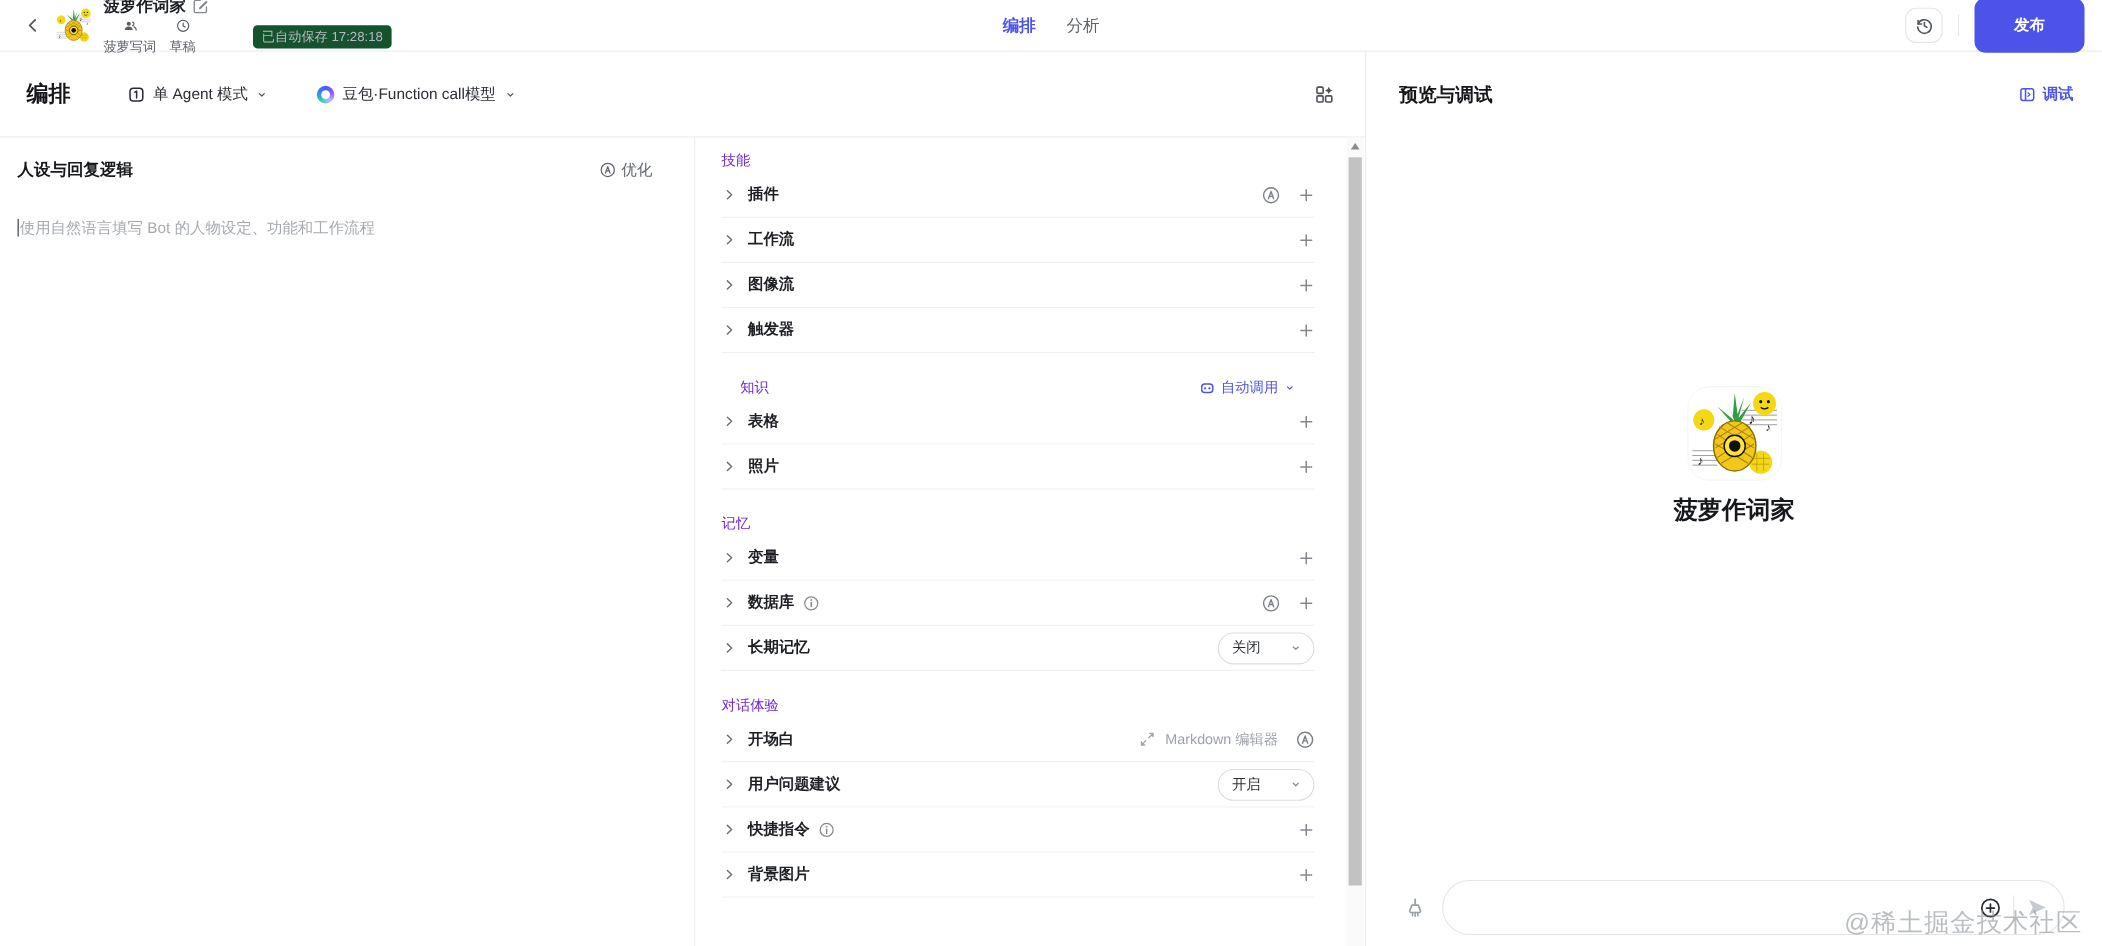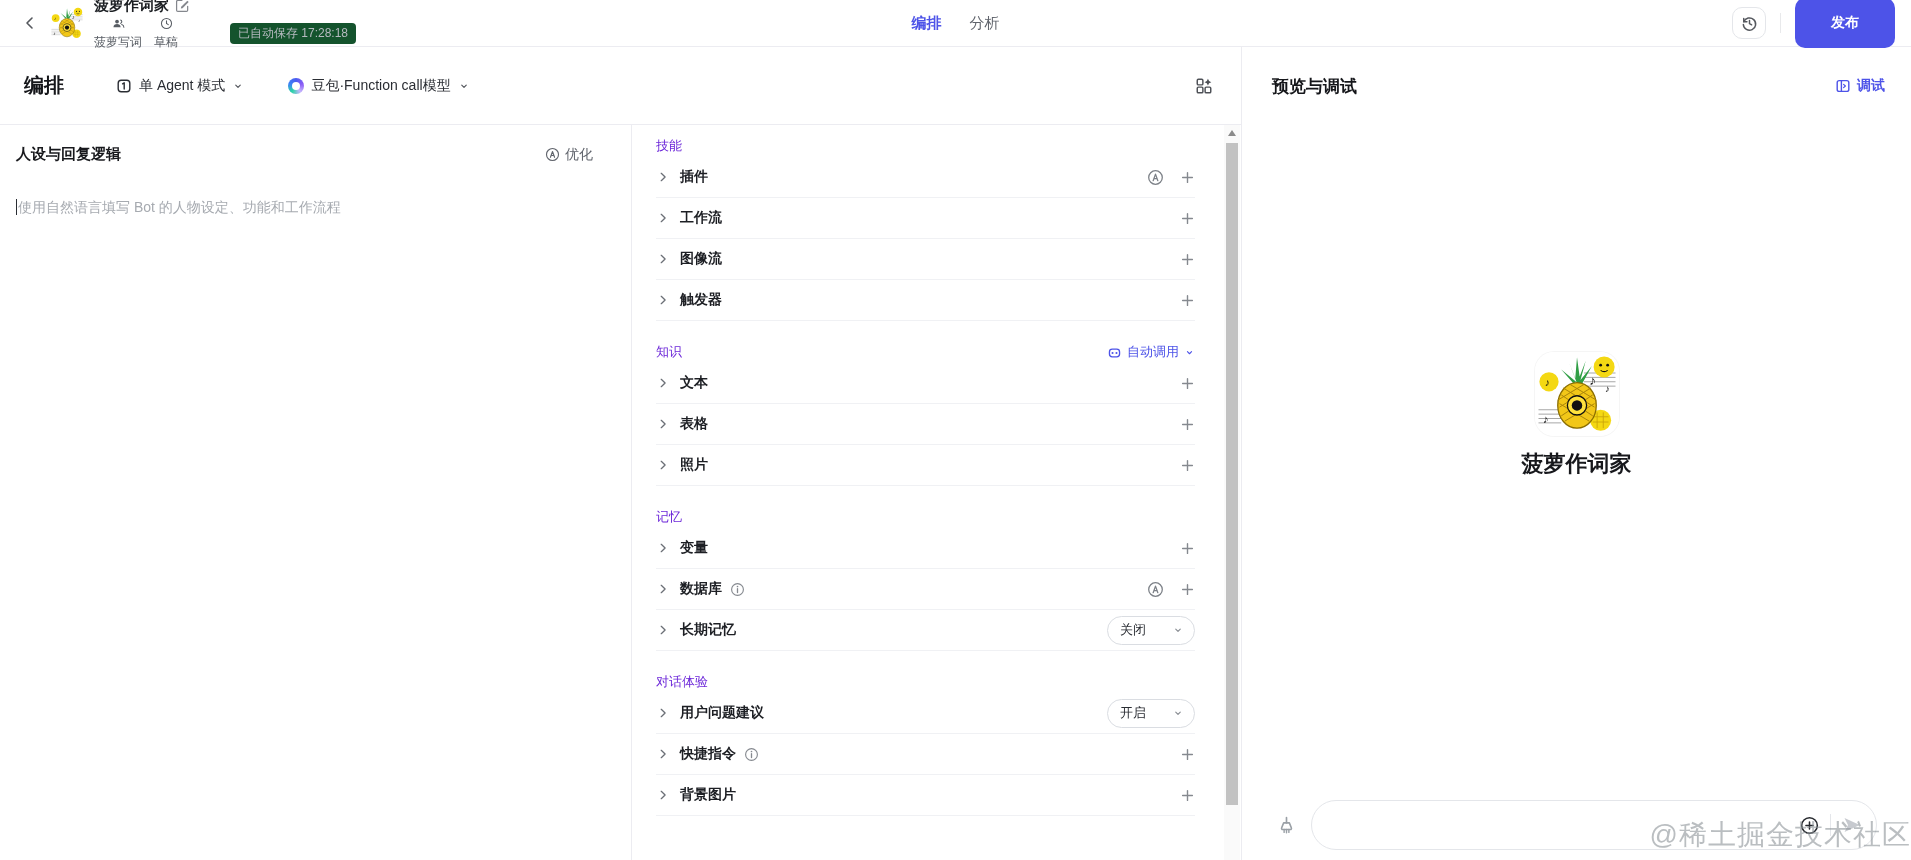--- a/index.html
+++ b/index.html
@@ -68,21 +68,21 @@
                   color:#60646c; font-size:14px; cursor:pointer; font-family:inherit; }
   .persona-editor { margin-top:34px; display:flex; align-items:flex-start; cursor:text; }
   .caret-bar { width:1px; height:16px; background:#2a2d33; margin-right:1px; margin-top:1px; }
   .persona-placeholder { font-size:14px; color:#a6aab0; line-height:18px; }
 
   
   .skills-col { flex:1; position:relative; min-width:0; }
   .skills-scroll { height:100%; overflow:hidden; padding:12px 46px 0 24px; }
   .sec-title { font-size:13px; color:#6d28d9; margin:22px 0 2px; }
   .sec-title:first-child { margin-top:0; }
-  .sec-head { display:flex; align-items:center; margin:22px 0 2px; }
+  .sec-head { display:flex; align-items:center; margin:22px 17px 2px; }
   .sec-head .sec-title { margin:0; }
   .auto-call { margin-left:auto; display:flex; align-items:center; gap:5px; color:#4d53e8;
                font-size:13px; cursor:pointer; }
   .auto-call .mini-caret { color:#4d53e8; }
   .srow { height:41px; display:flex; align-items:center; gap:10px; border-bottom:1px solid #f0f1f4; }
   .srow .chev { color:#6b6f76; flex:none; cursor:pointer; }
   .srow .lbl { font-size:14px; font-weight:bold; color:#1d1f24; }
   .row-right { margin-left:auto; display:flex; align-items:center; gap:16px; }
   .icon-btn { border:none; background:transparent; color:#7c8087; display:flex; align-items:center;
               justify-content:center; cursor:pointer; padding:0; }
@@ -112,21 +112,21 @@
   .chat-row { position:absolute; left:0; right:0; bottom:10px; display:flex; align-items:center;
               padding:0 34px 0 33px; }
   .broom-btn { border:none; background:transparent; color:#9aa0a6; display:flex; cursor:pointer;
                margin-right:13px; padding:2px; }
   .chat-input { position:relative; flex:1; height:50px; border:1px solid #e4e6ea; border-radius:26px;
                 background:#fff; display:flex; align-items:center; justify-content:flex-end;
                 padding:0 14px; gap:11px; }
   .chat-input .attach-btn { color:#26292e; }
   .chat-divider { width:1px; height:22px; background:#e4e6ea; }
   .send-btn { color:#c7cacf; }
-  .watermark { position:absolute; right:0; bottom:6px; font-size:28px; color:rgba(140,146,152,0.6);
+  .watermark { position:absolute; right:18px; bottom:6px; font-size:23px; color:rgba(140,146,152,0.6);
                letter-spacing:1px; pointer-events:none; }
 </style>
 </head>
 <body>
 
 <svg width="0" height="0" style="position:absolute">
   <defs>
     <g id="d-stroke" fill="none" stroke="currentColor" stroke-width="1.4" stroke-linecap="round" stroke-linejoin="round"></g>
   </defs>
   <symbol id="i-back" viewBox="0 0 16 16">
@@ -410,33 +410,20 @@
                 <span>自动调用</span>
                 <svg class="ic mini-caret" width="11" height="11">
                     <use href="#i-caret-down-sm"></use>
                   </svg>
               </span>
             </div>
             <div class="srow">
               <svg class="ic chev" width="14" height="14">
                   <use href="#i-chev-right"></use>
                 </svg>
-              <span class="lbl">文本</span>
-              <span class="row-right">
-                <button class="icon-btn plus-btn">
-                    <svg class="ic" width="15" height="15">
-                      <use href="#i-plus"></use>
-                    </svg>
-                  </button>
-              </span>
-            </div>
-            <div class="srow">
-              <svg class="ic chev" width="14" height="14">
-                  <use href="#i-chev-right"></use>
-                </svg>
               <span class="lbl">表格</span>
               <span class="row-right">
                 <button class="icon-btn plus-btn">
                     <svg class="ic" width="15" height="15">
                       <use href="#i-plus"></use>
                     </svg>
                   </button>
               </span>
             </div>
             <div class="srow">
@@ -497,20 +484,39 @@
                 <span class="pill-select">
                   <span>关闭</span>
                   <svg class="ic sel-caret" width="12" height="12">
                       <use href="#i-caret-down-sm"></use>
                     </svg>
                 </span>
               </span>
             </div>
 
             <div class="sec-title">对话体验</div>
+            <div class="srow">
+              <svg class="ic chev" width="14" height="14">
+                  <use href="#i-chev-right"></use>
+                </svg>
+              <span class="lbl">开场白</span>
+              <span class="row-right">
+                <span class="md-group">
+                  <svg class="ic" width="14" height="14">
+                      <use href="#i-expand"></use>
+                    </svg>
+                  <span>Markdown 编辑器</span>
+                </span>
+                <button class="icon-btn">
+                    <svg class="ic" width="17" height="17">
+                      <use href="#i-circle-a"></use>
+                    </svg>
+                  </button>
+              </span>
+            </div>
             <div class="srow">
               <svg class="ic chev" width="14" height="14">
                   <use href="#i-chev-right"></use>
                 </svg>
               <span class="lbl">用户问题建议</span>
               <span class="row-right">
                 <span class="pill-select">
                   <span>开启</span>
                   <svg class="ic sel-caret" width="12" height="12">
                       <use href="#i-caret-down-sm"></use>

